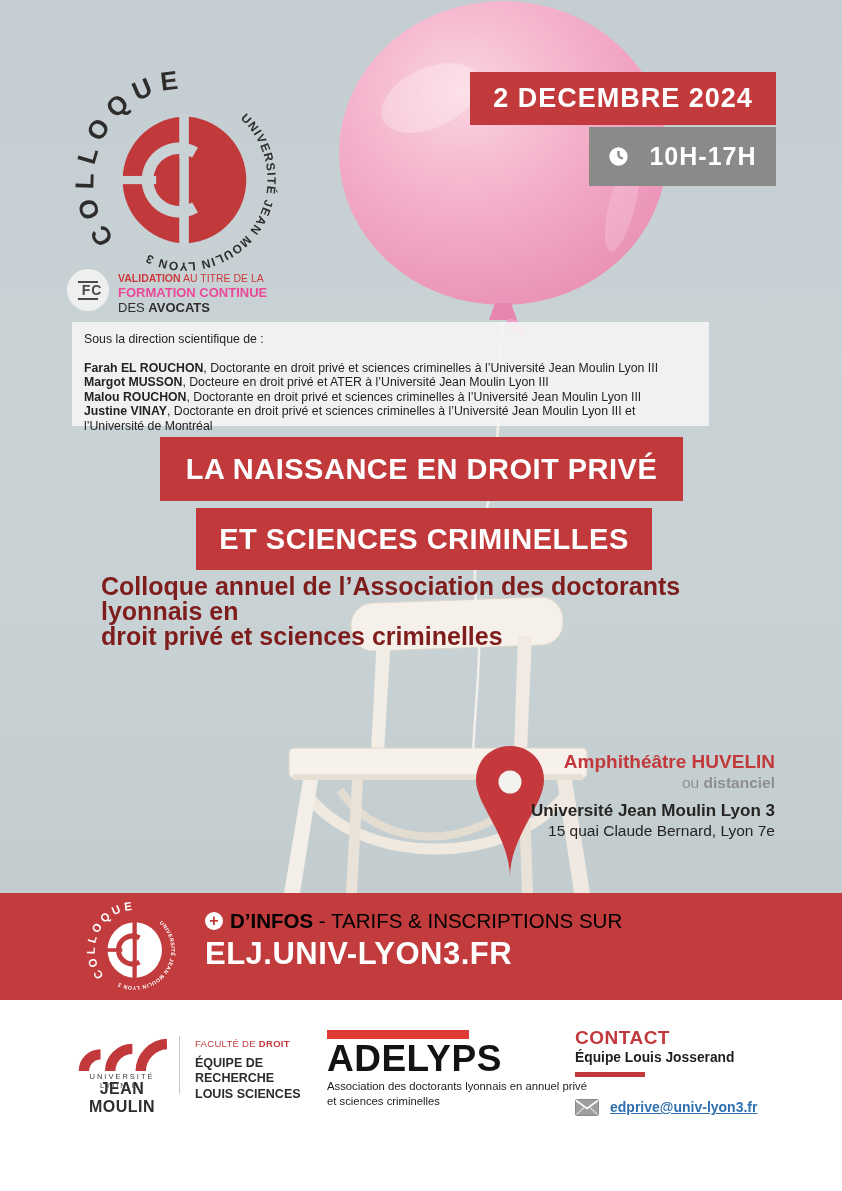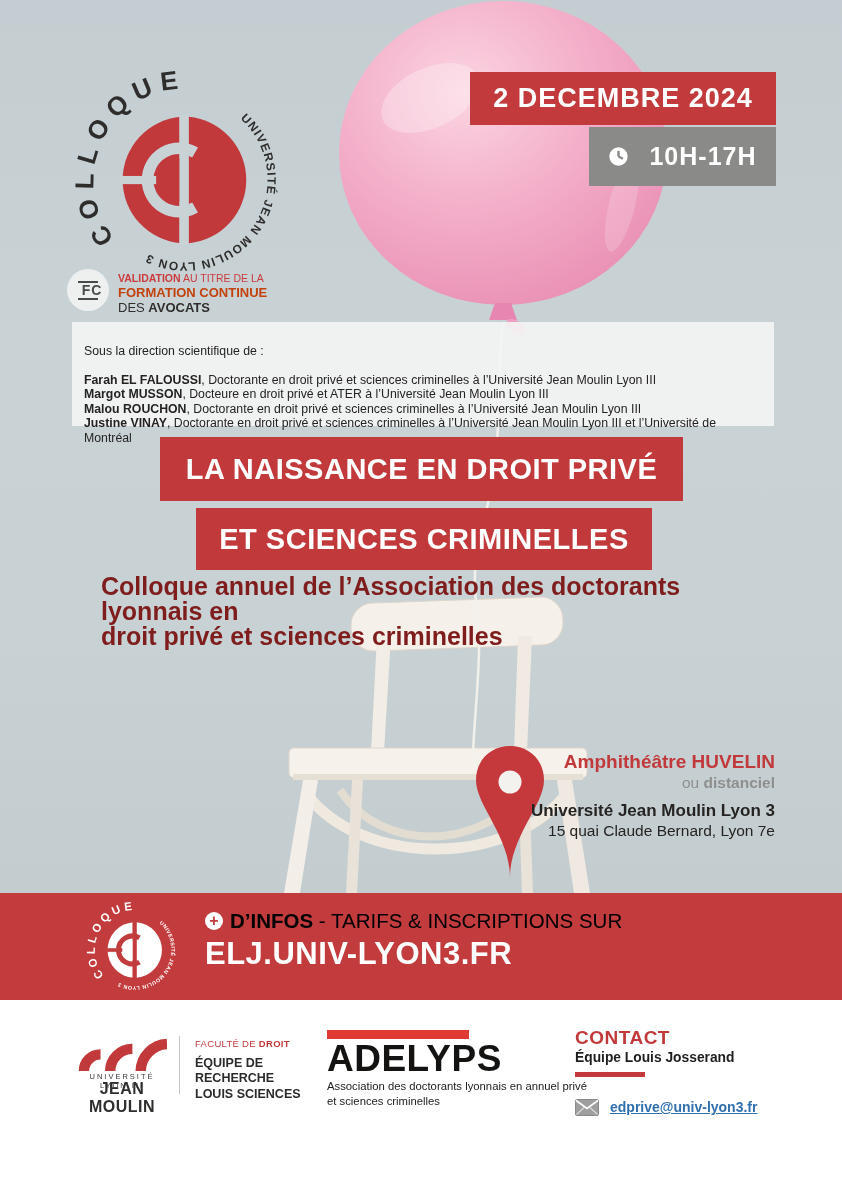--- a/index.html
+++ b/index.html
@@ -31,27 +31,27 @@
       font-weight:800;font-size:25px;letter-spacing:1px;display:flex;align-items:center;justify-content:center;gap:20px;}
 
   
   #fc-badge{left:67px;top:269px;width:42px;height:42px;border-radius:50%;background:#eef0f0;
       display:flex;flex-direction:column;align-items:center;justify-content:center;color:#4a4a4a;}
   #fc-badge .fc-line{width:20px;height:2px;background:#4a4a4a;}
   #fc-badge .fc-txt{font-size:14px;font-weight:800;letter-spacing:1px;line-height:15px;padding-left:8px;}
   #validation{left:118px;top:271px;line-height:14px;}
   #validation .v1{color:#cc3a3c;font-size:10.5px;}
   #validation .v1 b{font-weight:800;}
-  #validation .v2{color:#c2410c;font-size:13px;font-weight:800;line-height:15px;}
+  #validation .v2{color:#ec4899;font-size:13px;font-weight:800;line-height:15px;}
   #validation .v3{color:#2f2e2d;font-size:13px;line-height:15px;}
   #validation .v3 b{font-weight:800;}
 
   
-  #direction{left:72px;top:322px;width:702px;height:104px;background:rgba(243,244,243,0.92);
-      padding:22px 12px;box-sizing:border-box;color:#242322;font-size:12.3px;line-height:14.6px;}
+  #direction{left:72px;top:322px;width:637px;height:104px;background:rgba(243,244,243,0.92);
+      padding:10px 12px;box-sizing:border-box;color:#242322;font-size:12.3px;line-height:14.6px;}
   #direction .intro{margin-bottom:14px;}
   #direction .person b{font-weight:800;}
 
   
   .title-banner{background:#c2393b;color:#fff;font-weight:800;font-size:29px;letter-spacing:.5px;
       display:flex;align-items:center;justify-content:center;}
   #banner1{left:160px;top:437px;width:523px;height:64px;}
   #banner2{left:196px;top:508px;width:456px;height:62px;}
   #subtitle{left:101px;top:574px;width:640px;text-align:left;color:#7f1d1d;
       font-size:25px;font-weight:700;line-height:25px;}
@@ -173,21 +173,21 @@
     <div class="fc-line"></div>
   </div>
   <div id="validation" class="abs">
     <div class="v1"><b>VALIDATION</b><span> AU TITRE DE LA</span></div>
     <div class="v2">FORMATION CONTINUE</div>
     <div class="v3"><span>DES </span><b>AVOCATS</b></div>
   </div>
 
   <div id="direction" class="abs">
     <div class="intro">Sous la direction scientifique de :</div>
-    <div class="person"><b>Farah EL FALOUSSI</b><span>, Doctorante en droit privé et sciences criminelles à l’Université Jean Moulin Lyon III</span></div>
+    <div class="person"><b>Farah EL ROUCHON</b><span>, Doctorante en droit privé et sciences criminelles à l’Université Jean Moulin Lyon III</span></div>
     <div class="person"><b>Margot MUSSON</b><span>, Docteure en droit privé et ATER à l’Université Jean Moulin Lyon III</span></div>
     <div class="person"><b>Malou ROUCHON</b><span>, Doctorante en droit privé et sciences criminelles à l’Université Jean Moulin Lyon III</span></div>
     <div class="person"><b>Justine VINAY</b><span>, Doctorante en droit privé et sciences criminelles à l’Université Jean Moulin Lyon III et l’Université de Montréal</span></div>
   </div>
 
   <div id="banner1" class="abs title-banner">
     <span>LA NAISSANCE EN DROIT PRIVÉ</span>
   </div>
   <div id="banner2" class="abs title-banner">
     <span>ET SCIENCES CRIMINELLES</span>

